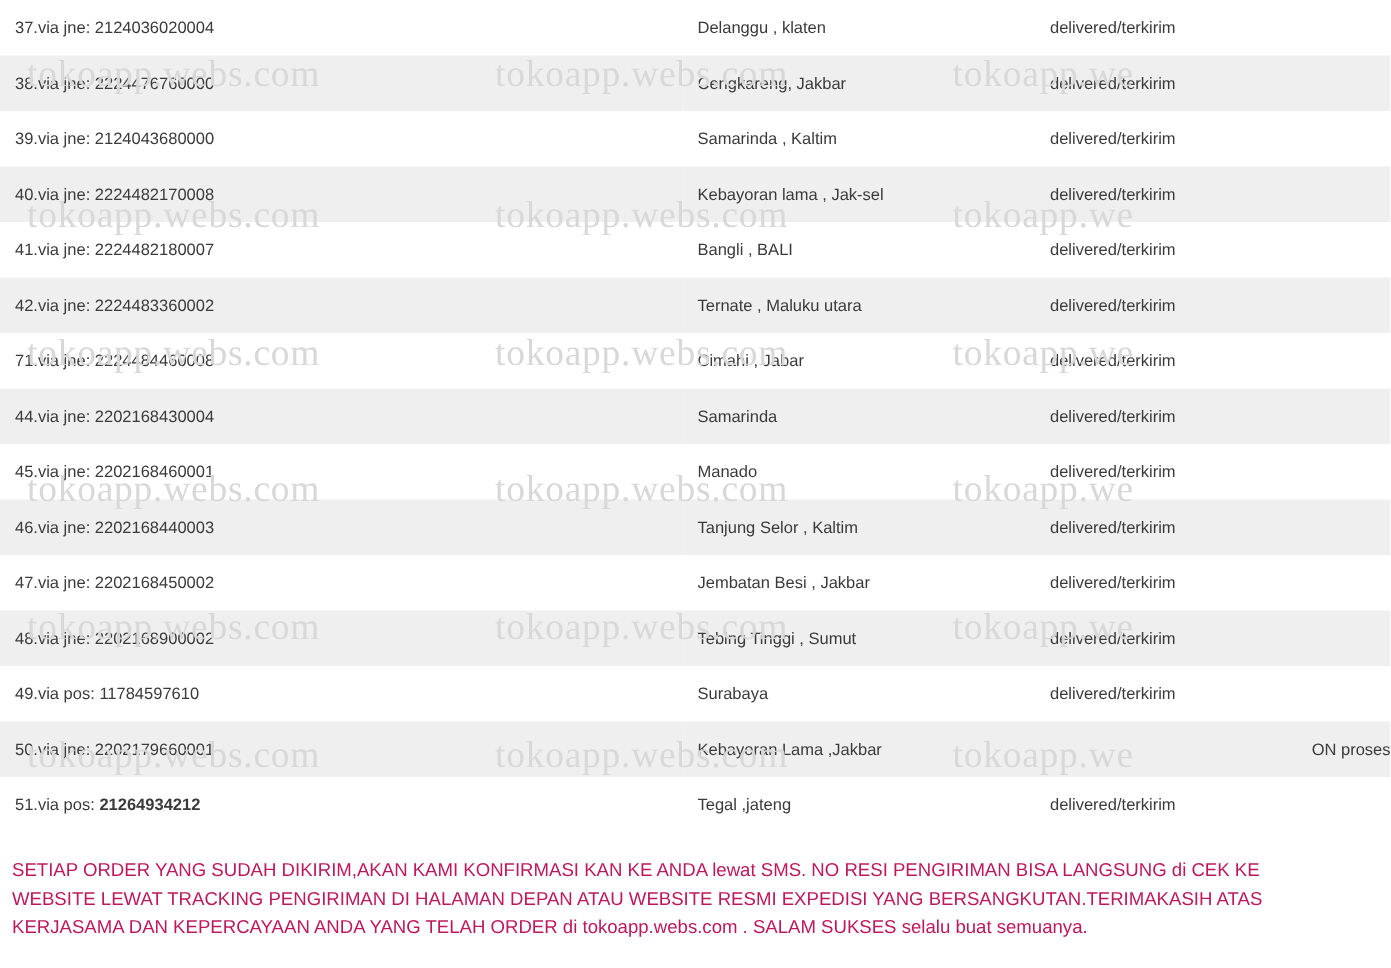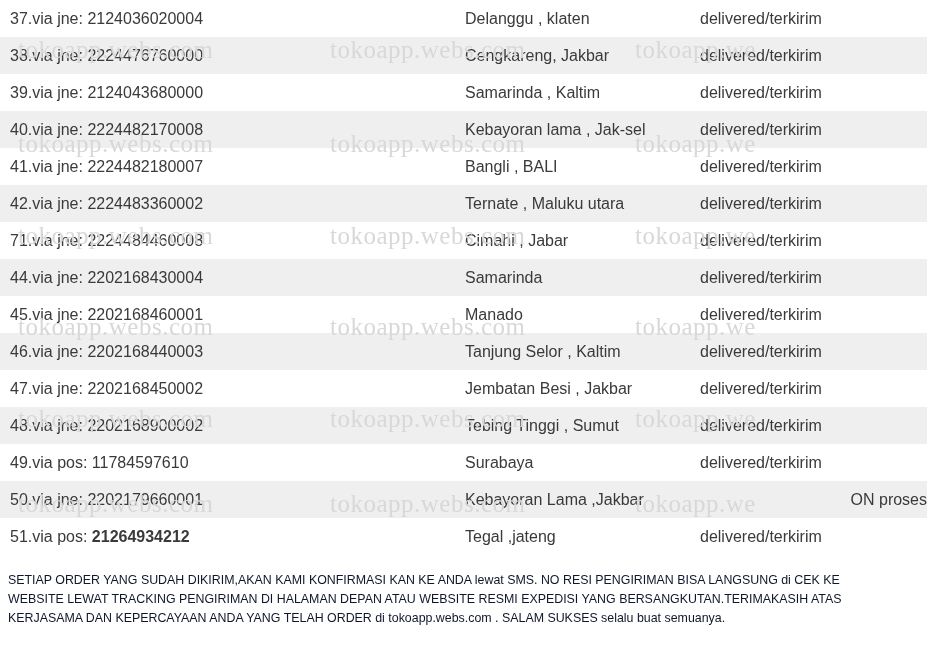--- a/index.html
+++ b/index.html
@@ -44,41 +44,41 @@
     border-collapse: collapse;
     table-layout: fixed;
   }
   .tracking-table tr {
     height: 37px;
   }
   .tracking-table tr.alt {
     background: #efefef;
   }
   .tracking-table td {
-    font-size: 16px;
+    font-size: 11px;
     color: #3a3a3a;
     padding: 0 0 0 10px;
     vertical-align: middle;
     border: none;
   }
   td.col-order { width: 455px; }
   td.col-dest  { width: 235px; }
   td.col-status{ width: 237px; }
   .bold { font-weight: bold; }
   .status-center { text-align: right; padding-left: 22px; }
 
   
   .footer-note {
     position: relative;
     z-index: 2;
     margin-top: 16px;
     padding: 0 8px 0 8px;
     font-size: 12.4px;
     line-height: 19px;
-    color: #0f172a;
+    color: #be185d;
   }
   .footer-note p { margin: 0; }
 </style>
 </head>
 <body>
 
 <div class="watermark-layer">
     <div class="wm" style="left: 18px; top: 36px;">tokoapp.webs.com</div>
     <div class="wm" style="left: 330px; top: 36px;">tokoapp.webs.com</div>
     <div class="wm" style="left: 635px; top: 36px;">tokoapp.webs.com</div>

